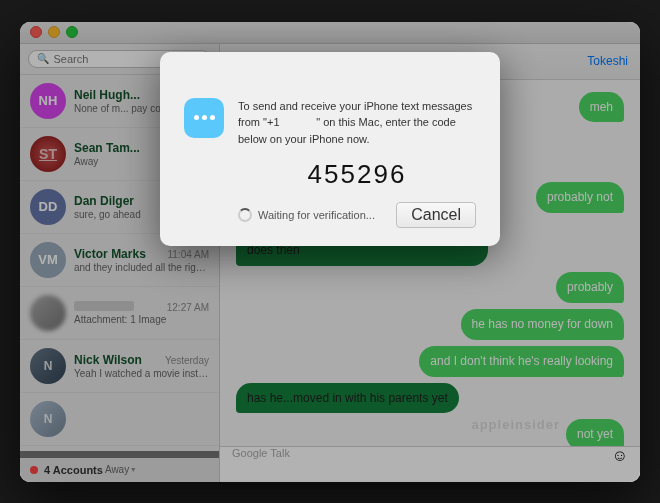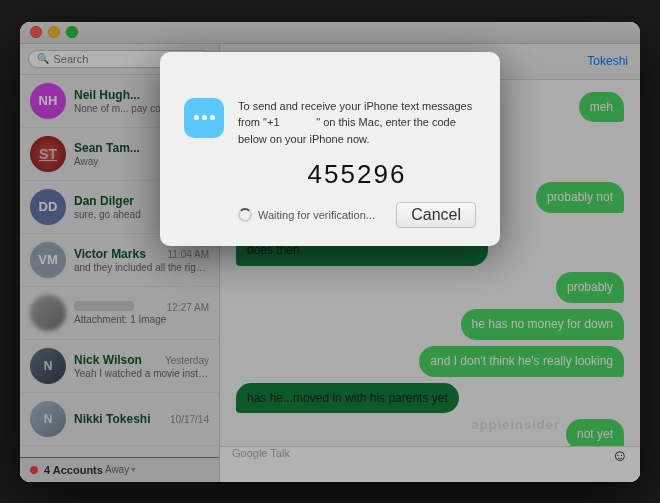--- a/index.html
+++ b/index.html
@@ -148,21 +148,21 @@
     .contact-preview {
       font-size: 10px;
       color: #666;
       white-space: nowrap;
       overflow: hidden;
       text-overflow: ellipsis;
       margin-top: 1px;
     }
     .sidebar-footer {
       padding: 6px 10px;
-      border-top: 1px solid #737373;
+      border-top: 7px solid #737373;
       display: flex;
       align-items: center;
       background: #e0e0e0;
     }
     .status-dot {
       width: 8px;
       height: 8px;
       border-radius: 50%;
       background: #ff4444;
       margin-right: 6px;
@@ -442,26 +442,20 @@
             <div class="contact-name-row">
               <span class="contact-name">Nick Wilson</span>
               <span class="contact-time">Yesterday</span>
             </div>
             <div class="contact-preview">Yeah I watched a movie instead.</div>
           </div>
         </div>
 
         <div class="contact-item">
           <div class="avatar-photo" style="background: linear-gradient(135deg, #aabbcc, #778899); width:36px;height:36px;border-radius:50%;flex-shrink:0;margin-right:8px;display:flex;align-items:center;justify-content:center;font-size:12px;color:rgba(255,255,255,0.8);font-weight:bold;">N</div>
-          <div class="contact-info">
-            <div class="contact-name-row">
-              <span class="contact-name">Nikki Tokeshi</span>
-              <span class="contact-time">10/17/14</span>
-            </div>
-          </div>
         </div>
 
       </div>
 
       <div class="sidebar-footer">
         <div class="status-dot"></div>
         <span class="accounts-label">4 Accounts</span>
         <span class="away-label">Away</span>
         <span class="chevron">▾</span>
       </div>

